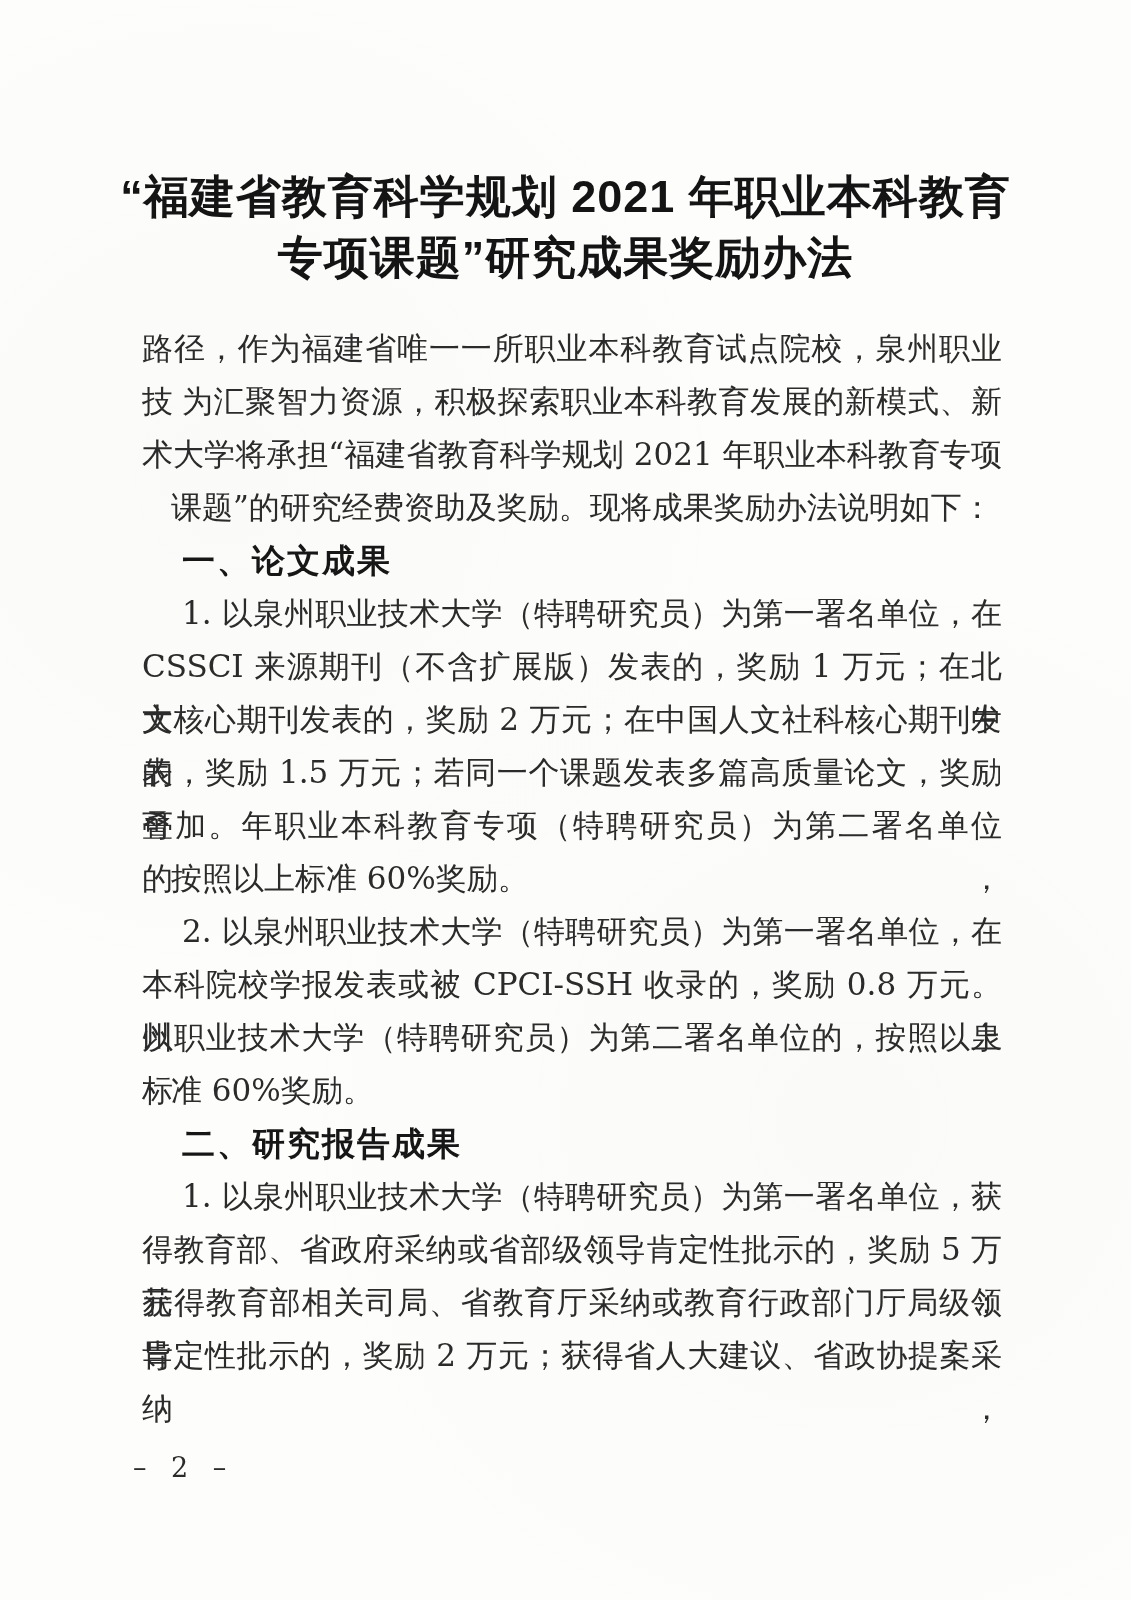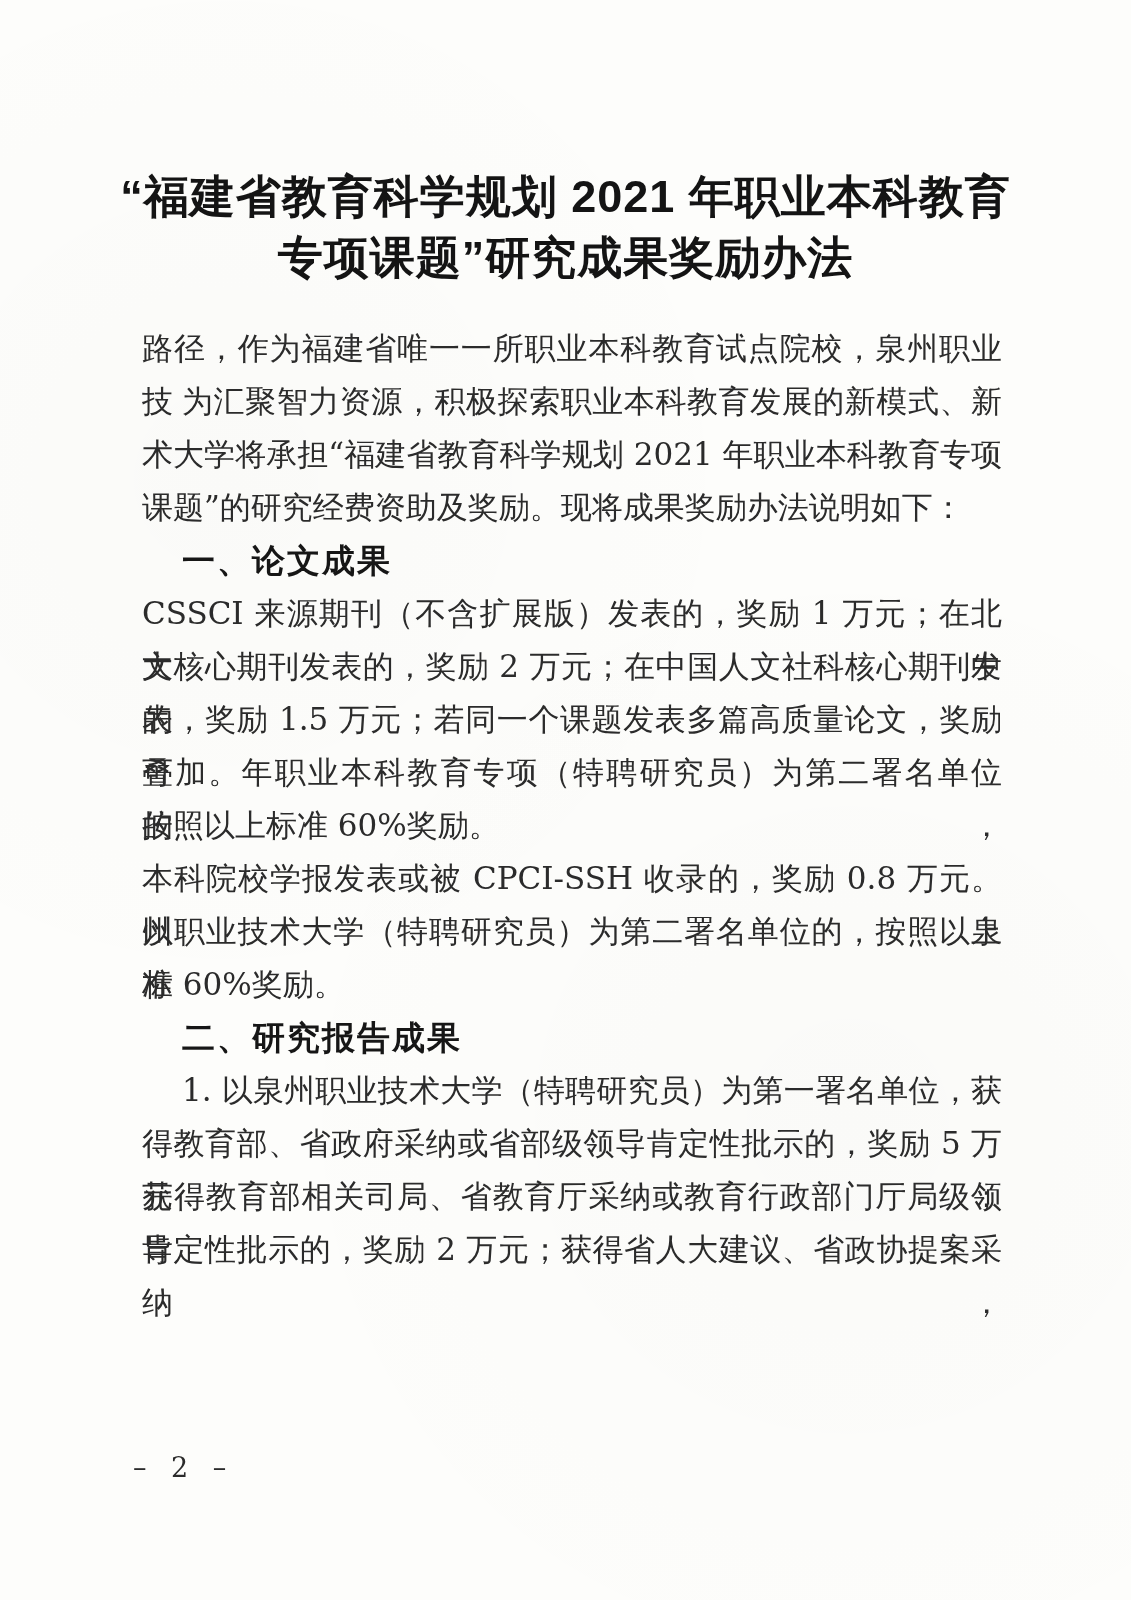--- a/index.html
+++ b/index.html
@@ -47,20 +47,21 @@
   .line {
     height: 53px;
     line-height: 53px;
     text-align: justify;
     text-align-last: justify;
     text-justify: inter-character;
   }
   .line.noj {
     text-align: left;
     text-align-last: left;
+    margin-left: 29px;
   }
   .line.indent {
     text-indent: 40px;
   }
   .heading {
     height: 53px;
     line-height: 53px;
     font-family: "Liberation Sans", "DejaVu Sans", sans-serif;
     font-weight: bold;
     font-size: 33px;
@@ -92,26 +93,28 @@
 
   <div class="doc-body">
 
     <div class="line">路径，作为福建省唯一一所职业本科教育试点院校，泉州职业技</div>
     <div class="line indent">为汇聚智力资源，积极探索职业本科教育发展的新模式、新</div>
     <div class="line">术大学将承担“福建省教育科学规划 2021 年职业本科教育专项</div>
     <div class="line noj">课题”的研究经费资助及奖励。现将成果奖励办法说明如下：</div>
 
     <div class="heading">一、论文成果</div>
 
+    <div class="line indent">1. 以泉州职业技术大学（特聘研究员）为第一署名单位，在</div>
     <div class="line">CSSCI 来源期刊（不含扩展版）发表的，奖励 1 万元；在北大中</div>
     <div class="line">文核心期刊发表的，奖励 2 万元；在中国人文社科核心期刊发表</div>
     <div class="line">的，奖励 1.5 万元；若同一个课题发表多篇高质量论文，奖励可</div>
     <div class="line">叠加。年职业本科教育专项（特聘研究员）为第二署名单位的，</div>
     <div class="line noj">按照以上标准 60%奖励。</div>
 
+    <div class="line indent">2. 以泉州职业技术大学（特聘研究员）为第一署名单位，在</div>
     <div class="line">本科院校学报发表或被 CPCI-SSH 收录的，奖励 0.8 万元。以泉</div>
     <div class="line">州职业技术大学（特聘研究员）为第二署名单位的，按照以上标</div>
     <div class="line noj">准 60%奖励。</div>
 
     <div class="heading">二、研究报告成果</div>
 
     <div class="line indent">1. 以泉州职业技术大学（特聘研究员）为第一署名单位，获</div>
     <div class="line">得教育部、省政府采纳或省部级领导肯定性批示的，奖励 5 万元；</div>
     <div class="line">获得教育部相关司局、省教育厅采纳或教育行政部门厅局级领导</div>
     <div class="line">肯定性批示的，奖励 2 万元；获得省人大建议、省政协提案采纳，</div>

